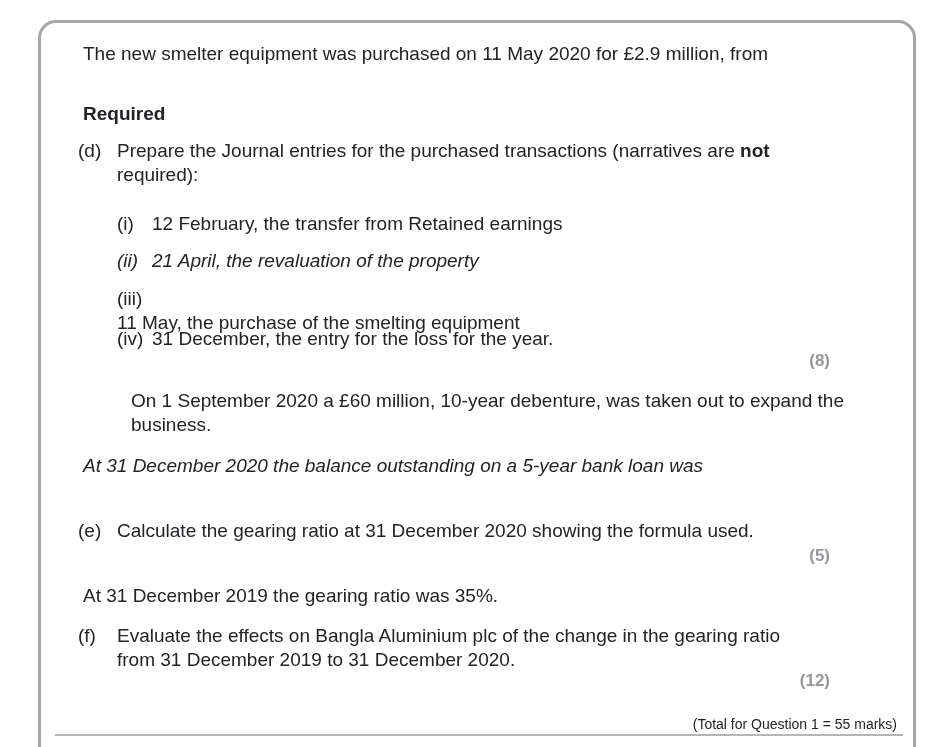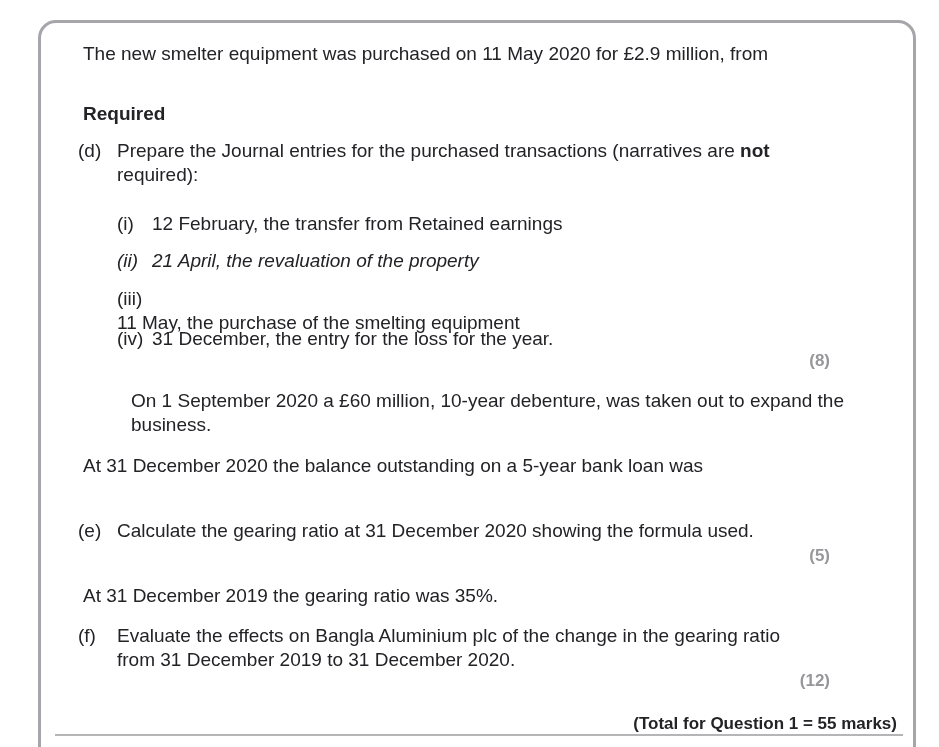--- a/index.html
+++ b/index.html
@@ -42,44 +42,44 @@
     right: 109px;
     font-size: 17px;
     line-height: 24px;
     font-weight: bold;
     color: #97979b;
     white-space: nowrap;
   }
   .total {
     position: absolute;
     right: 42px;
-    font-size: 17px;
+    font-size: 14px;
     line-height: 24px;
-    font-weight: bold;
+    font-weight: normal;
     white-space: nowrap;
   }
   .footer-rule {
     position: absolute;
     left: 55px;
     top: 734px;
     width: 848px;
     height: 2px;
     background: #b5b5b7;
   }
   
   .pos-intro     { left: 83px;  top: 42px;  }
   .pos-required  { left: 83px;  top: 102px; }
   .pos-d         { left: 78px;  top: 139px; }
   .pos-i         { left: 117px; top: 212px; }
   .pos-ii        { left: 117px; top: 249px; font-style: italic; }
   .pos-iii       { left: 117px; top: 287px; flex-direction: column; }
   .pos-iv        { left: 117px; top: 327px; }
   .pos-marks8    { top: 349px; }
   .pos-deb       { left: 83px;  top: 389px; margin-left: 48px; }
-  .pos-loan      { left: 83px;  top: 454px; }
+  .pos-loan      { left: 83px;  top: 454px; font-style: italic; }
   .pos-e         { left: 78px;  top: 519px; }
   .pos-marks5    { top: 544px; }
   .pos-gearing   { left: 83px;  top: 584px; }
   .pos-f         { left: 78px;  top: 624px; }
   .pos-marks12   { top: 669px; }
   .pos-total     { top: 712px; }
 </style>
 </head>
 <body>
 

